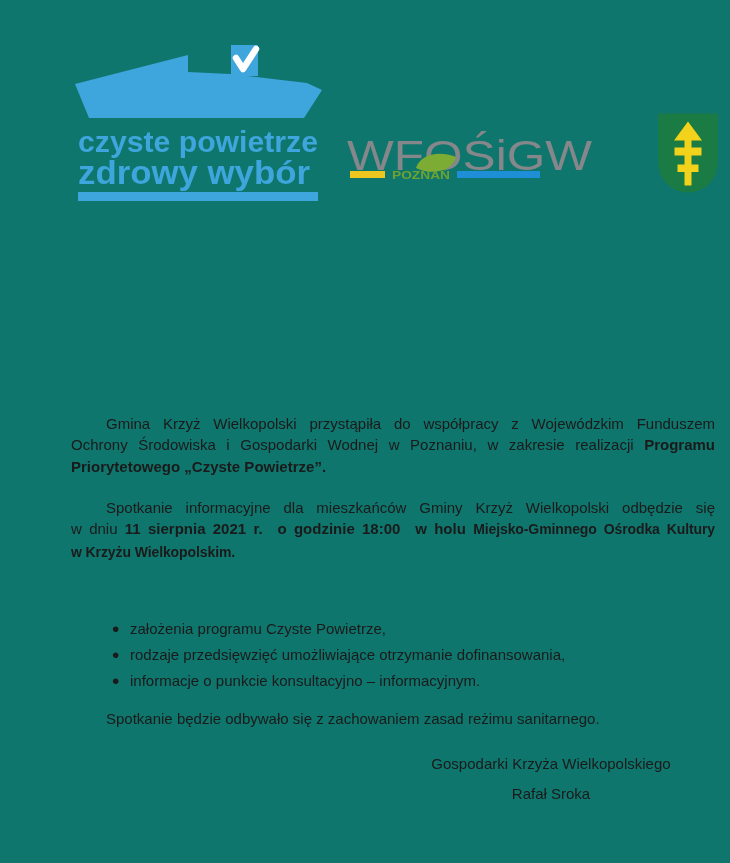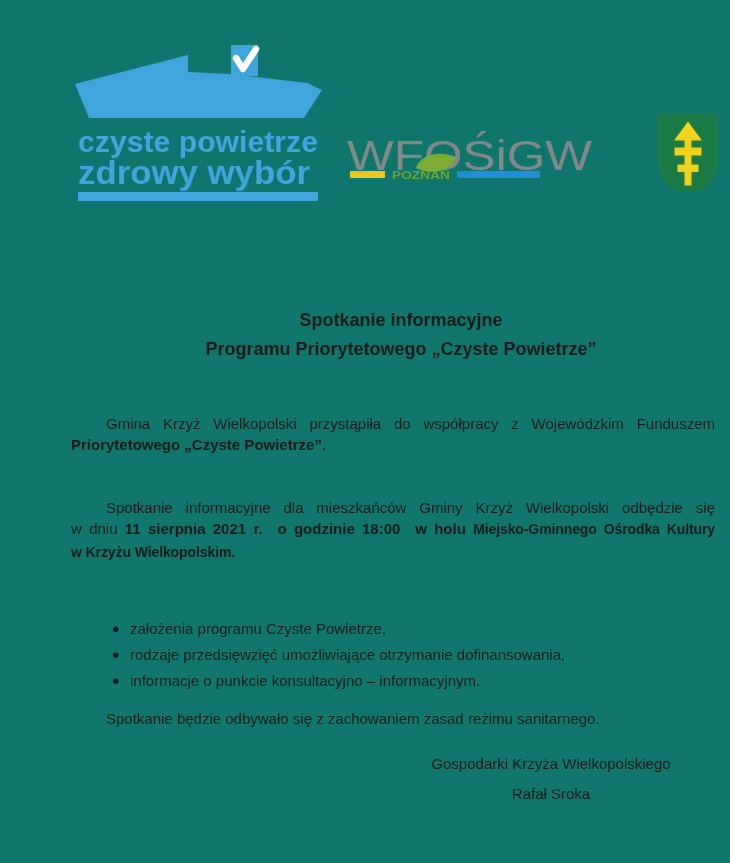--- a/index.html
+++ b/index.html
@@ -62,27 +62,24 @@
     <g fill="#F2D21A">
       <polygon points="32,9 18,28 46,28"></polygon>
       <rect x="28.5" y="22" width="7" height="51"></rect>
       <rect x="18.5" y="35" width="27" height="8"></rect>
       <rect x="21.5" y="52" width="21" height="7.5"></rect>
     </g>
   </svg>
 
   <div class="content">
 
-    <div class="block title">
-      <div>Spotkanie informacyjne</div>
-      <div>Programu Priorytetowego „Czyste Powietrze”</div>
-    </div>
 
     <div class="block p1">
       <div class="body-line jline ind"><span>Gmina Krzyż Wielkopolski przystąpiła do współpracy z Wojewódzkim Funduszem</span></div>
+      <div class="body-line jline"><span>Ochrony Środowiska i Gospodarki Wodnej w Poznaniu, w zakresie realizacji </span><span class="b">Programu</span></div>
       <div class="body-line"><span class="b">Priorytetowego „Czyste Powietrze”.</span></div>
     </div>
 
     <div class="block p2">
       <div class="body-line jline ind"><span>Spotkanie informacyjne dla mieszkańców Gminy Krzyż Wielkopolski odbędzie się</span></div>
       <div class="body-line jline"><span>w dniu </span><span class="b">11 sierpnia 2021 r.</span><span>  </span><span class="b">o godzinie 18:00</span><span>  </span><span class="b">w holu </span><span class="b sm">Miejsko-Gminnego Ośrodka Kultury</span></div>
       <div class="body-line"><span class="b sm">w Krzyżu Wielkopolskim.</span></div>
     </div>
 
 

